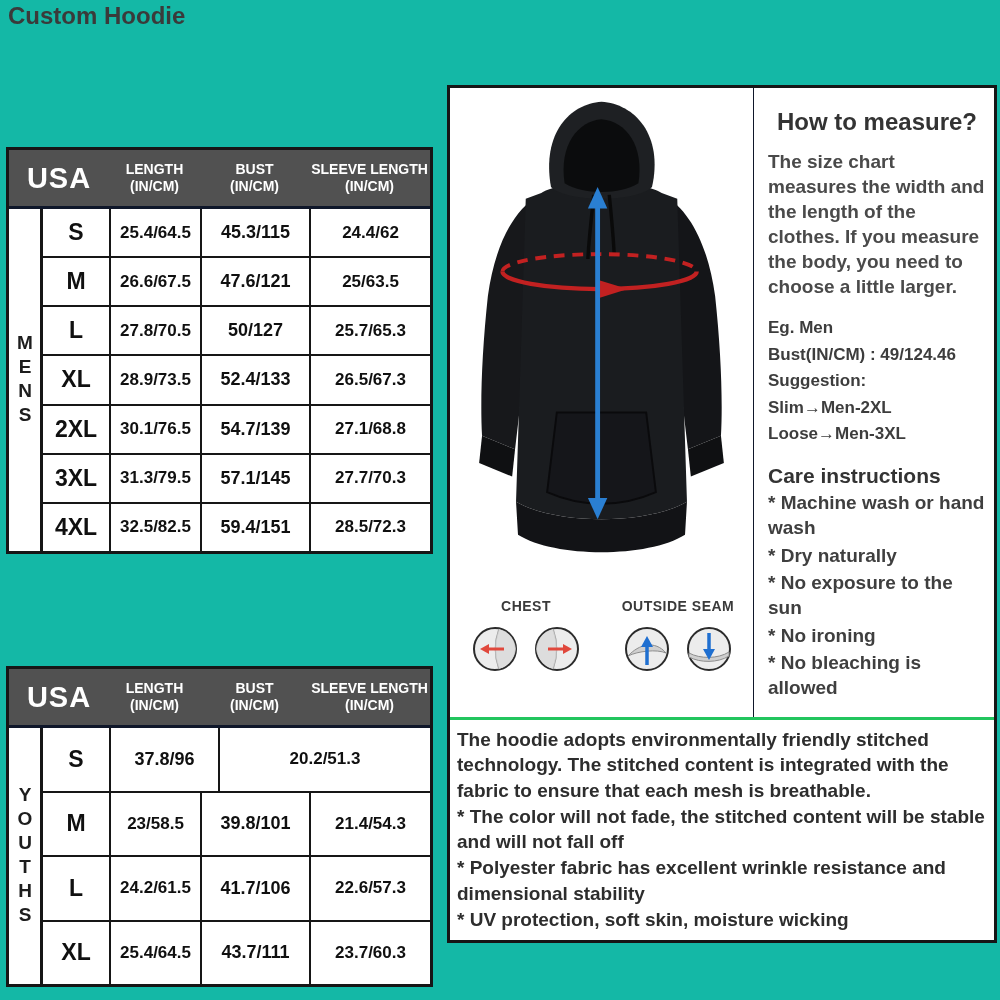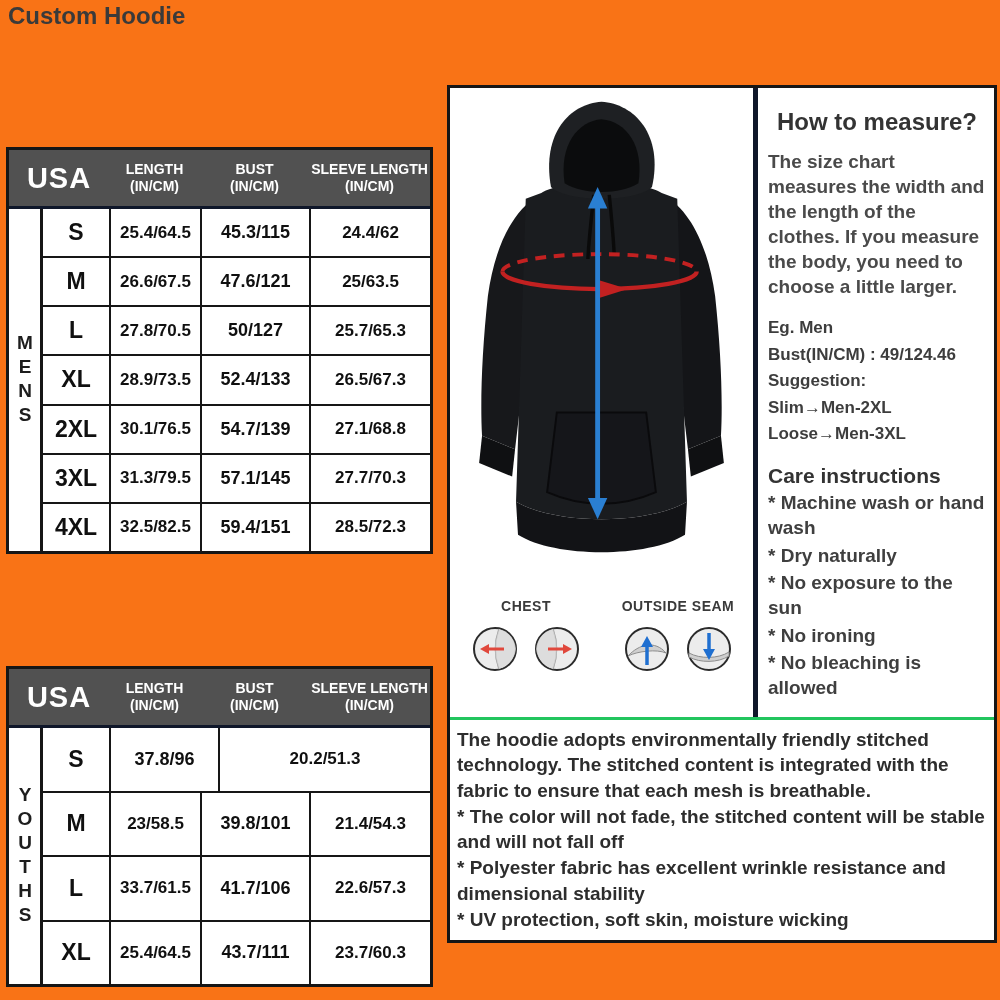--- a/index.html
+++ b/index.html
@@ -1,17 +1,17 @@
 <!DOCTYPE html>
 <html><head>
 <meta charset="utf-8">
 <style>
   html,body { margin:0; padding:0; background:#ffffff; }
   body { font-family:"Liberation Sans", sans-serif; }
-  .page { position:relative; width:1000px; height:1000px; background:#f97316; overflow:hidden; }
+  .page { position:relative; width:1000px; height:1000px; background:#14b8a6; overflow:hidden; }
 
   
   .page-title { position:absolute; left:8px; top:2px; font-size:24px; font-weight:bold; color:#3a3a3a; }
   .page-subtitle { position:absolute; left:8px; top:34px; font-size:23px; font-weight:bold; color:#474747; white-space:pre-wrap; }
 
   
   .chart { position:absolute; left:6px; width:427px; border:3px solid #161616; background:#fff; box-sizing:border-box; }
   #mens-chart   { top:147px; height:407px; }
   #youths-chart { top:666px; height:321px; }
   .chart-header { display:flex; align-items:center; background:#515151; color:#fff; border-bottom:3px solid #0f172a; height:56px; }
@@ -28,21 +28,21 @@
   .srow + .srow { border-top:2px solid #161616; }
   .cell { display:flex; align-items:center; justify-content:center; font-weight:bold; color:#101010; }
   .cell + .cell { border-left:2px solid #161616; }
   .c-size   { width:66px; font-size:23px; }
   .c-length { width:89px; font-size:17px; }
   .c-bust   { width:107px; font-size:18px; }
   .c-sleeve { flex:1; font-size:17px; }
 
   
   #main-box { position:absolute; left:447px; top:85px; width:550px; height:858px; border:3px solid #161616; box-sizing:border-box; background:#fff; }
-  #hoodie-panel { position:absolute; left:0; top:0; width:303px; height:629px; border-right:5px solid #0f172a; }
+  #hoodie-panel { position:absolute; left:0; top:0; width:303px; height:629px; border-right:1px solid #0f172a; }
   #howto-panel  { position:absolute; left:306px; top:0; width:238px; height:629px; box-sizing:border-box; padding:8px 8px 0 12px; }
   #desc-panel   { position:absolute; left:0; top:629px; width:544px; height:223px; border-top:3px solid #22c55e; box-sizing:border-box; padding:7px 8px 0 7px; }
 
   .hoodie-svg { position:absolute; left:0; top:2px; }
 
   .fig-group { position:absolute; text-align:center; }
   #chest-group { left:10px;  top:510px; width:132px; }
   #seam-group  { left:158px; top:510px; width:140px; }
   .fig-label { font-size:14px; font-weight:bold; color:#3a3a3a; letter-spacing:.5px; }
   .fig-circles { display:flex; justify-content:center; gap:16px; margin-top:12px; }
@@ -157,21 +157,21 @@
           <div class="cell c-sleeve">20.2/51.3</div>
         </div>
         <div class="srow">
           <div class="cell c-size">M</div>
           <div class="cell c-length">23/58.5</div>
           <div class="cell c-bust">39.8/101</div>
           <div class="cell c-sleeve">21.4/54.3</div>
         </div>
         <div class="srow">
           <div class="cell c-size">L</div>
-          <div class="cell c-length">33.7/61.5</div>
+          <div class="cell c-length">24.2/61.5</div>
           <div class="cell c-bust">41.7/106</div>
           <div class="cell c-sleeve">22.6/57.3</div>
         </div>
         <div class="srow">
           <div class="cell c-size">XL</div>
           <div class="cell c-length">25.4/64.5</div>
           <div class="cell c-bust">43.7/111</div>
           <div class="cell c-sleeve">23.7/60.3</div>
         </div>
       </div>

